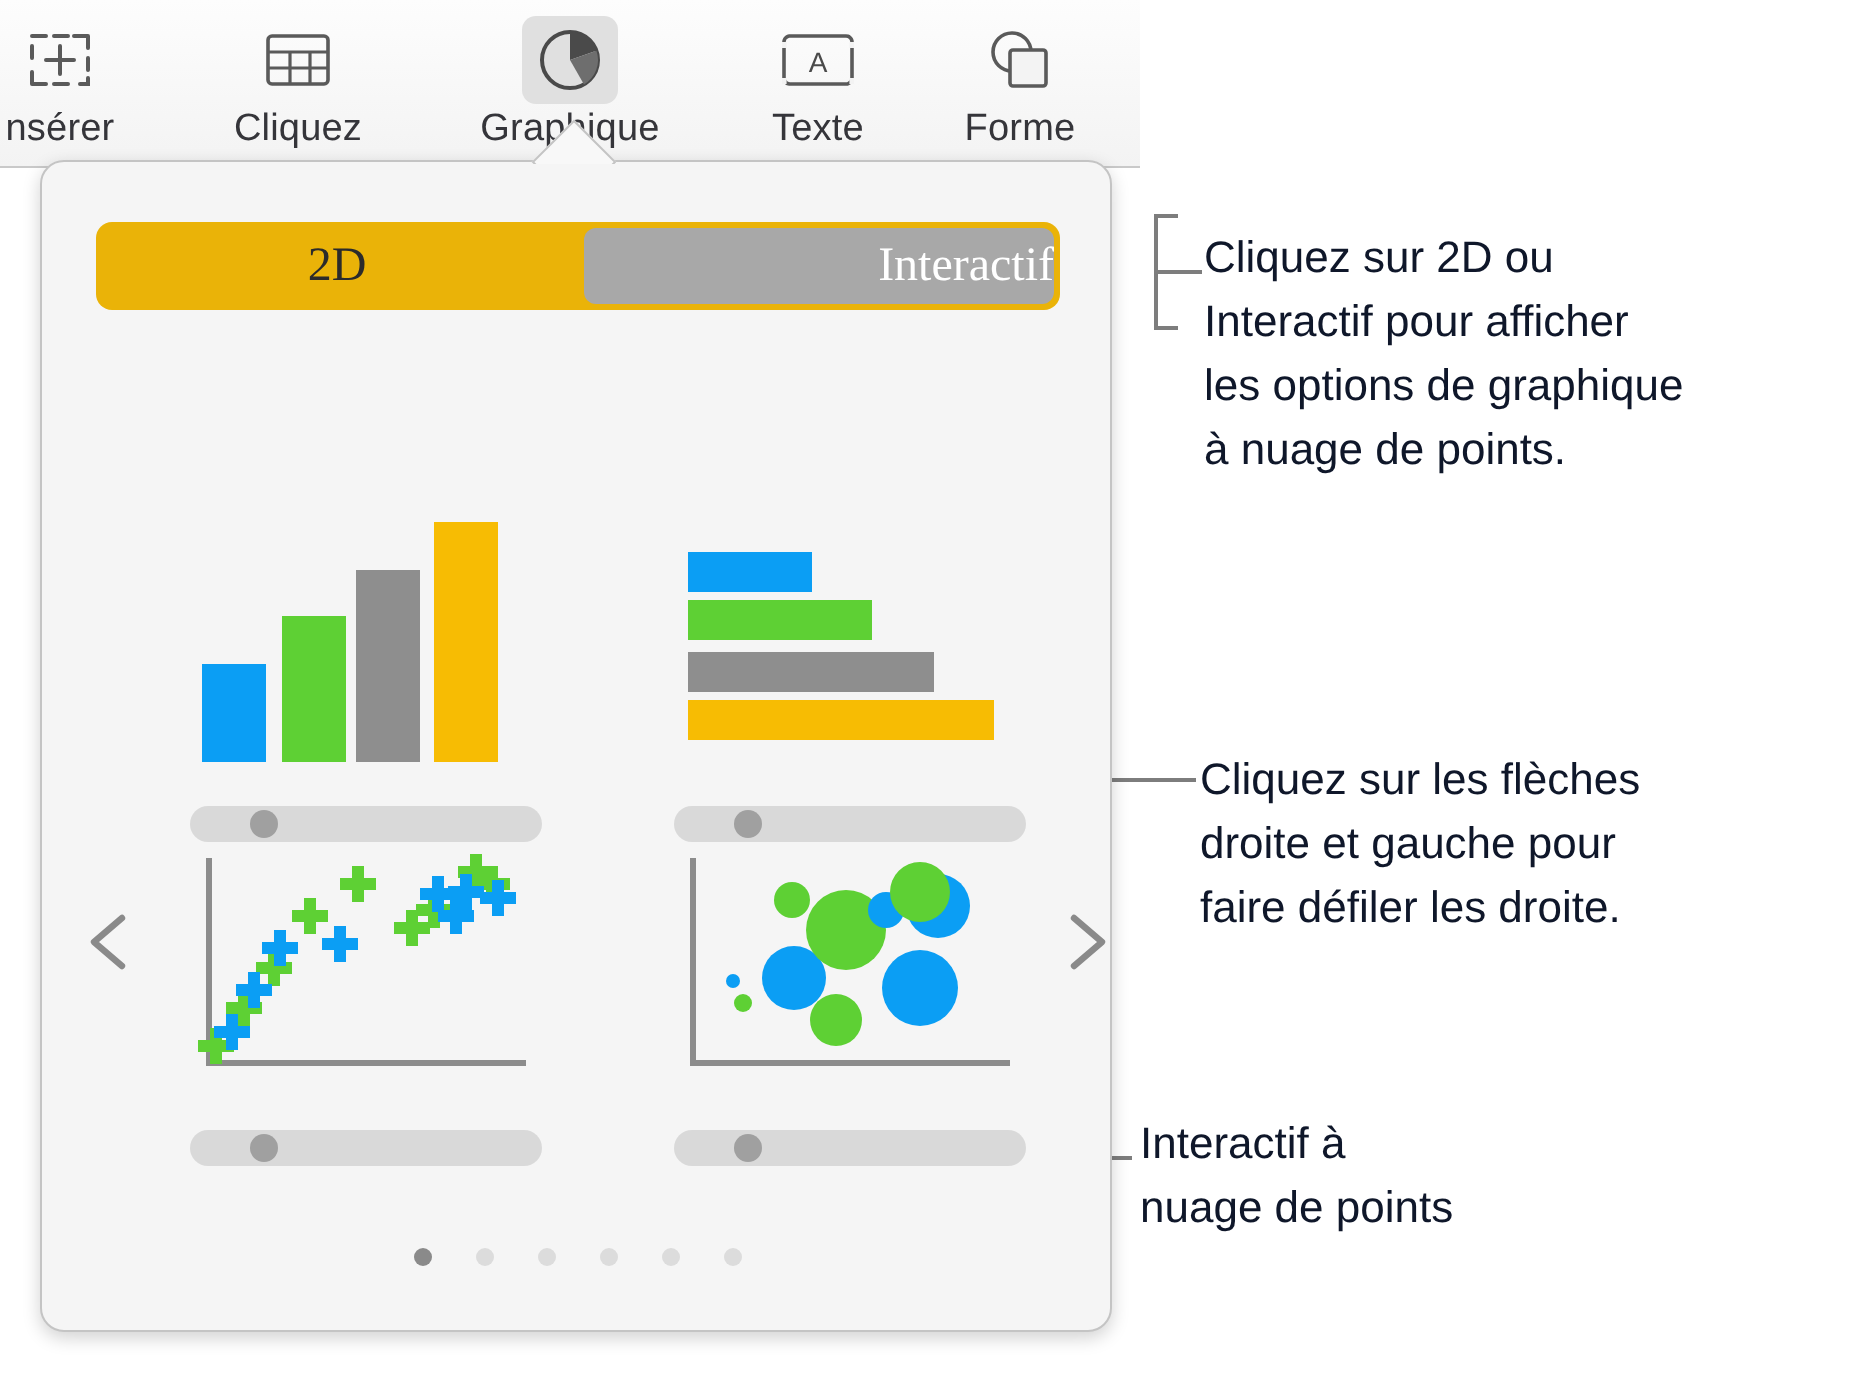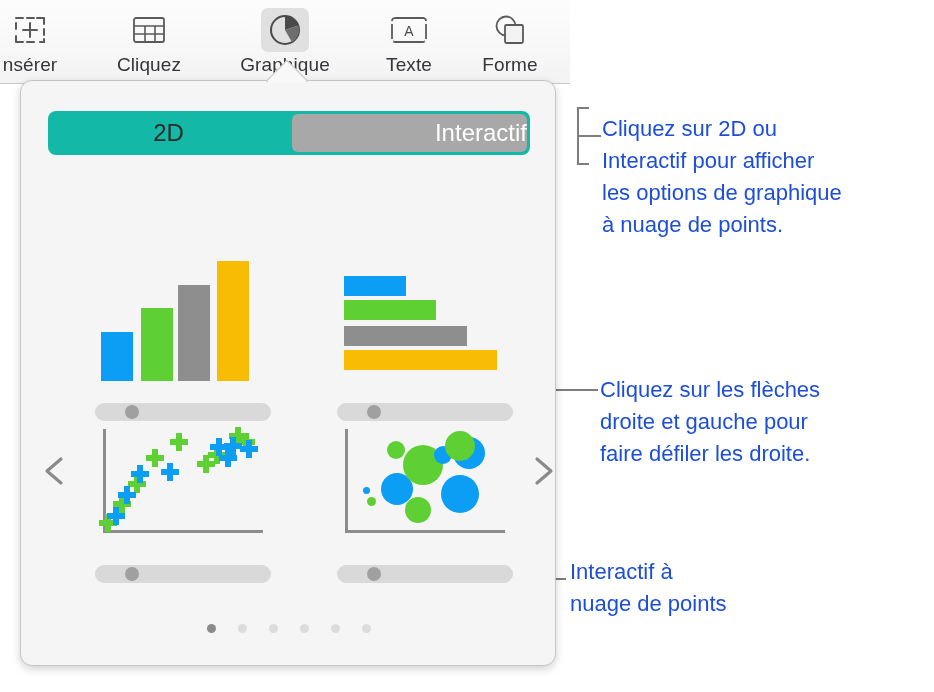--- a/index.html
+++ b/index.html
@@ -90,24 +90,25 @@
     transform: rotate(45deg);
   }
 
   
   #segmented {
     position: absolute;
     left: 27px;
     top: 30px;
     width: 482px;
     height: 44px;
-    background: #14b8a6;
+    background: #eab308;
     border-radius: 8px;
     display: flex;
     align-items: center;
+    font-family: Liberation Serif, serif;
   }
   .seg {
     flex: 1;
     height: 38px;
     margin: 0 3px;
     border-radius: 6px;
     display: flex;
     align-items: center;
     justify-content: center;
     font-size: 24px;
@@ -208,21 +209,21 @@
     border-radius: 50%;
     background: #dcdcdc;
   }
   .dot.active { background: #8a8a8a; }
 
   
   .callout {
     position: absolute;
     font-size: 22px;
     line-height: 32px;
-    color: #1d4ed8;
+    color: #0f172a;
     white-space: pre-line;
   }
   #callout-1 { left: 602px; top: 113px; width: 330px; }
   #callout-2 { left: 600px; top: 374px; width: 334px; }
   #callout-3 { left: 570px; top: 556px; width: 364px; }
 
   .leader { position: absolute; background: #7d7d7d; }
 </style>
 </head>
 <body>

